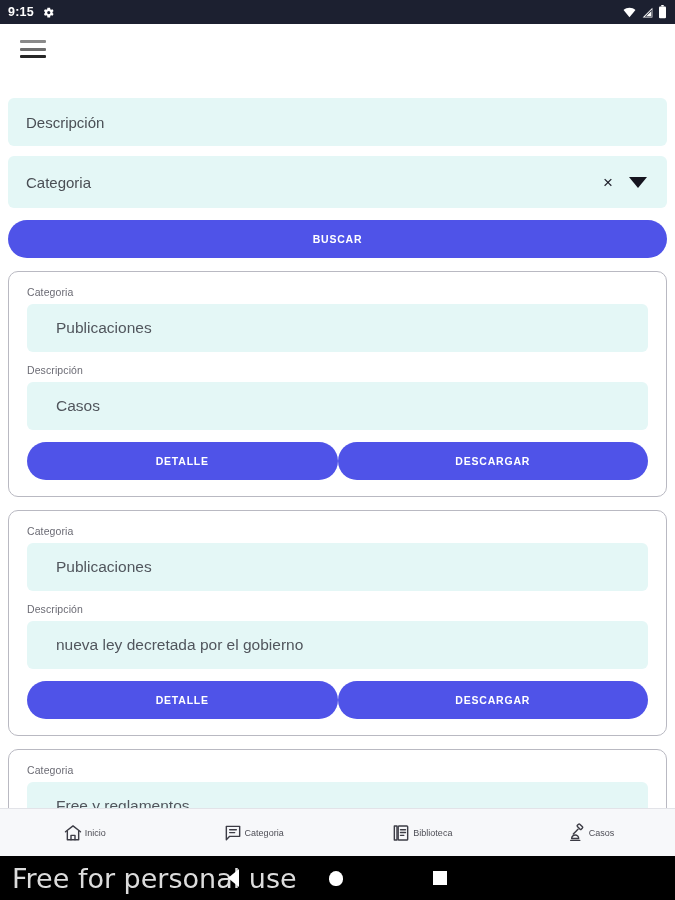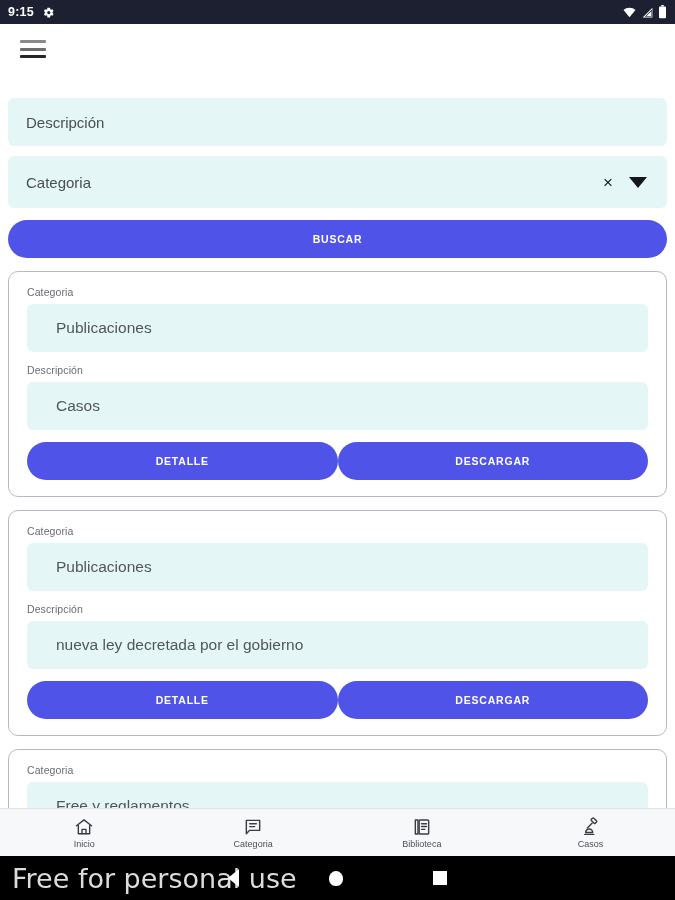--- a/index.html
+++ b/index.html
@@ -120,21 +120,21 @@
   .bottom-nav {
     flex: 0 0 48px;
     height: 48px;
     background: #f7f8fa;
     border-top: 1px solid #e2e3e8;
     display: flex;
     align-items: center;
   }
   .nav-item {
     flex: 1 1 0;
-    display: flex; flex-direction: column; align-items: center; justify-content: center;
+    display: flex; align-items: center; justify-content: center;
     gap: 2px;
     cursor: pointer;
   }
   .nav-item .nav-label { font-size: 9px; color: #4e4e56; }
   .nav-item svg { display: block; }
 
   
   .android-nav {
     flex: 0 0 44px;
     height: 44px;

